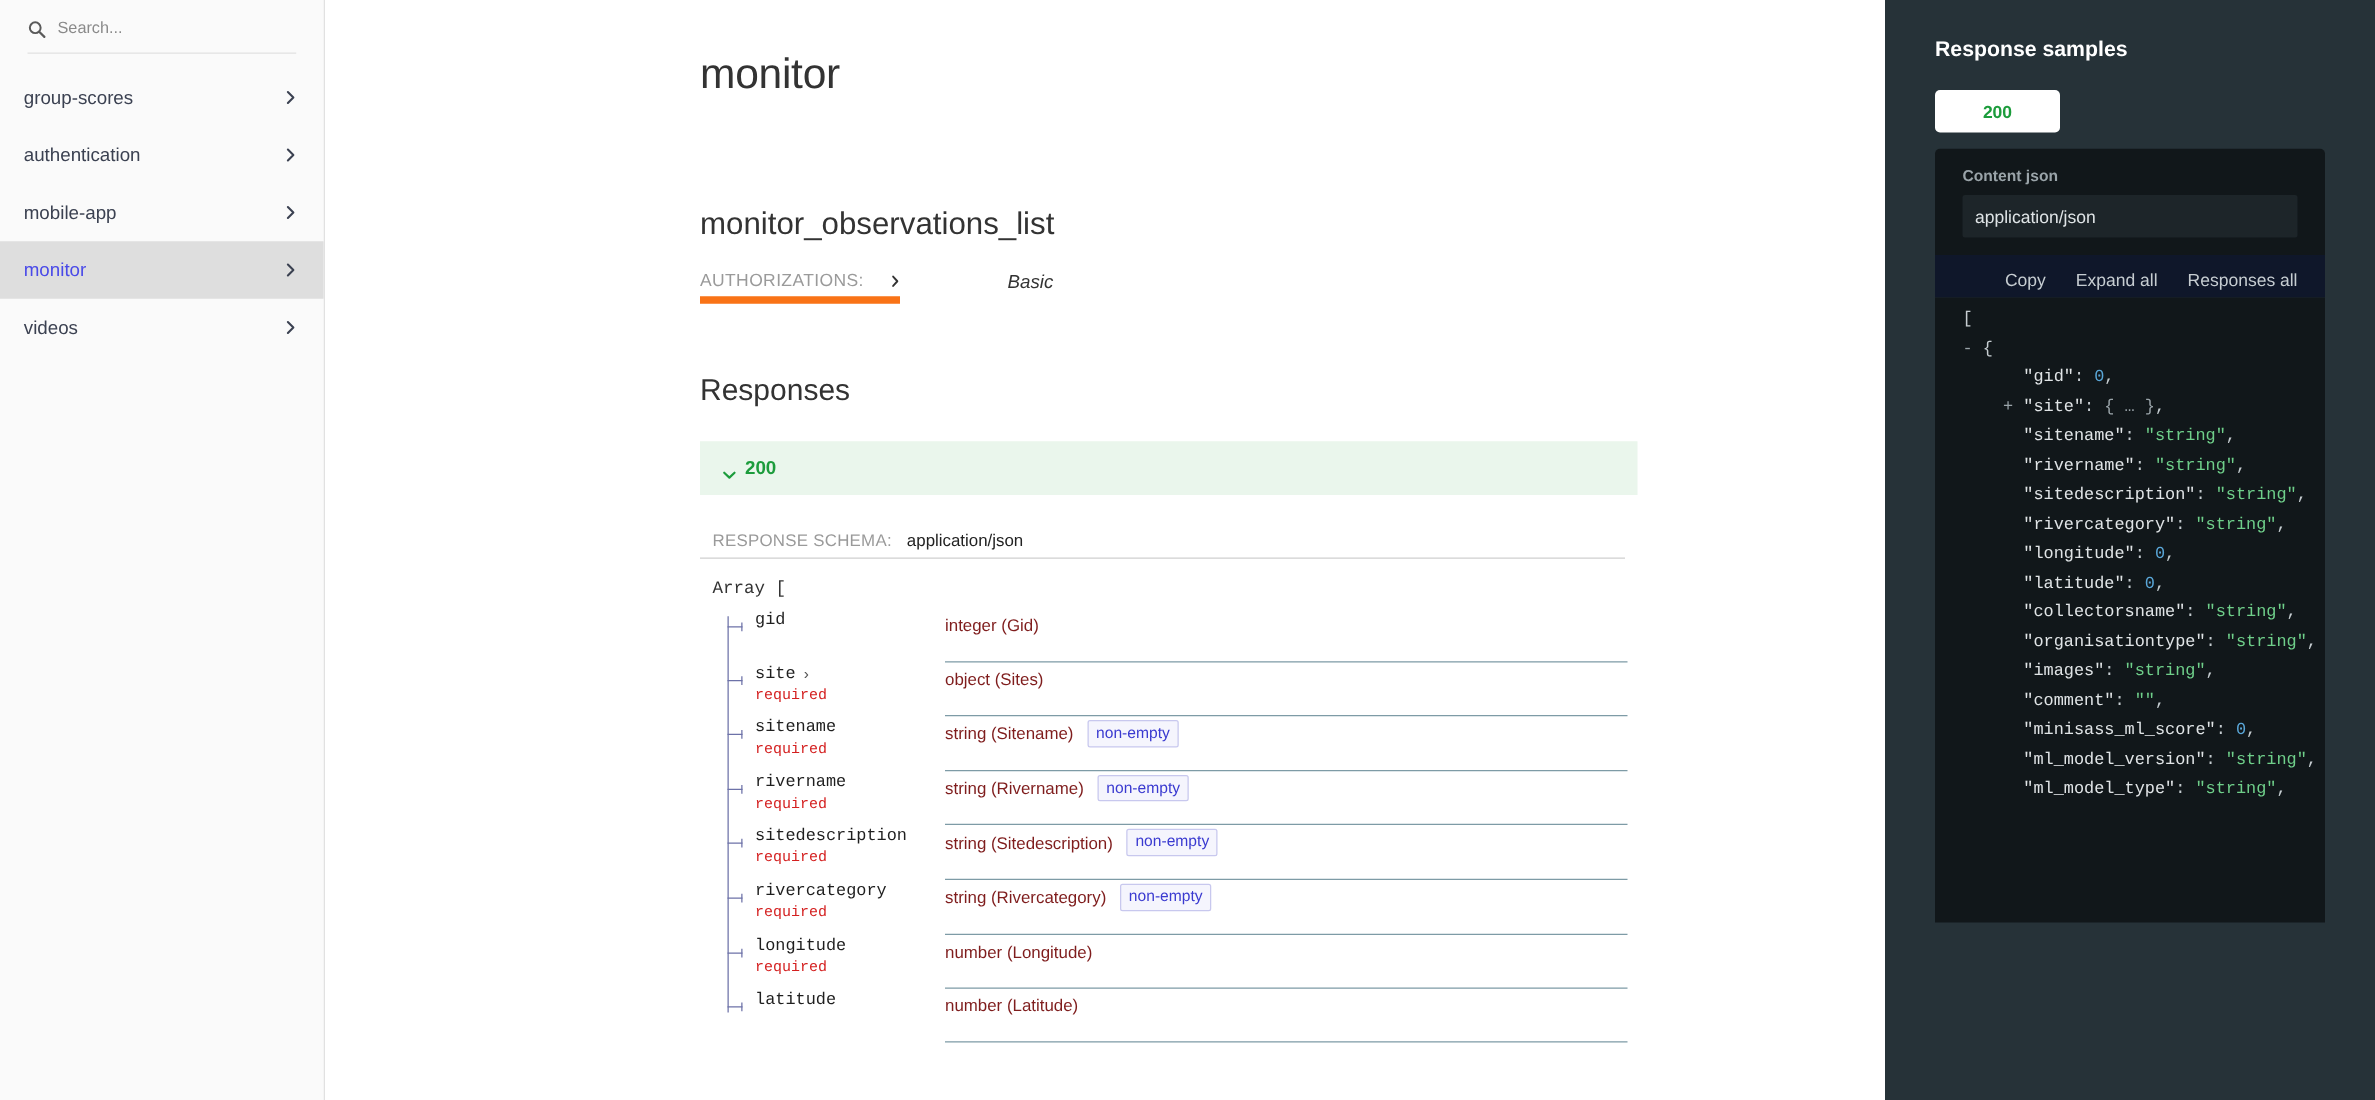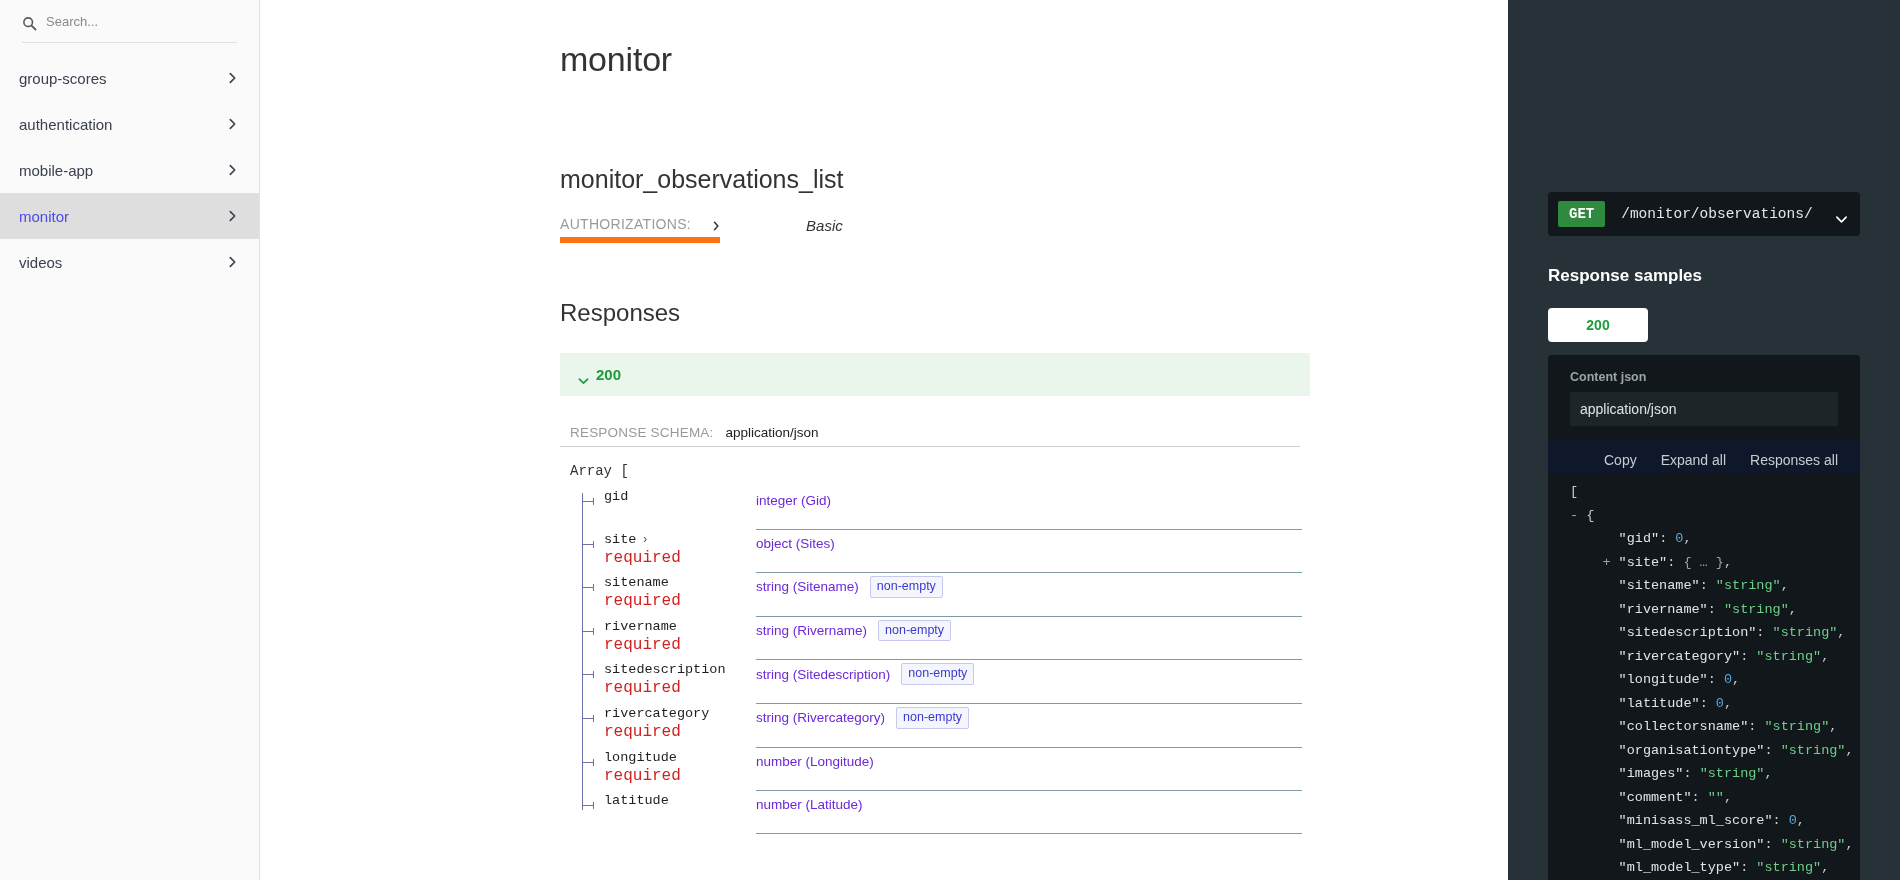--- a/index.html
+++ b/index.html
@@ -137,33 +137,33 @@
   }
   .prop-name-cell { width: 174px; padding-left: 22px; padding-top: 2px; }
   .prop-name {
     font-family: Liberation Mono, monospace;
     font-size: 13.5px; color: #1f1f1f;
     display:flex; align-items:center; gap:5px;
   }
   .prop-expand { color: #555; font-size: 12px; }
   .prop-required {
     font-family: "Liberation Mono", monospace;
-    font-size: 16px; color: #d41f1f;
+    font-size: 12px; color: #d41f1f;
     margin-top: 2px;
   }
   .prop-type-cell {
     flex: 1;
     border-bottom: 1px solid #7e9ba6;
     padding: 3px 0 18px 0;
     display:flex; align-items:center; gap: 11px;
     min-height: 43px;
     max-width: 546px;
   }
   .prop-type {
-    font-size: 13.5px; color: #6d28d9;
+    font-size: 13.5px; color: #7f1d1d;
   }
   .badge-nonempty {
     font-size: 12.5px; color: #3a3ad0;
     border: 1px solid #c8c8ee;
     background: #f5f5fd;
     border-radius: 2px;
     padding: 2px 6px;
     line-height: 1.25;
   }
 
@@ -449,29 +449,20 @@
             <div class="prop-type-cell">
               <span class="prop-type">number (Latitude)</span>
             </div>
           </div>
         </div>
     </div>
   </main>
 
   <aside class="right">
     <div class="right-inner">
-      <div class="endpoint-bar">
-        <span class="method-get">GET</span>
-        <span class="endpoint-path">/monitor/observations/</span>
-        <span class="endpoint-chev">
-          <svg viewBox="0 0 14 9" width="13" height="9">
-              <polyline points="2,2 7,7 12,2" fill="none" stroke="#ffffff" stroke-width="1.8" stroke-linecap="round" stroke-linejoin="round"></polyline>
-            </svg>
-        </span>
-      </div>
 
       <div class="samples-title">Response samples</div>
 
       <div class="tabs">
         <div class="tab-200">200</div>
       </div>
 
       <div class="ct-box">
         <div class="ct-label">Content json</div>
         <div class="ct-value">application/json</div>

